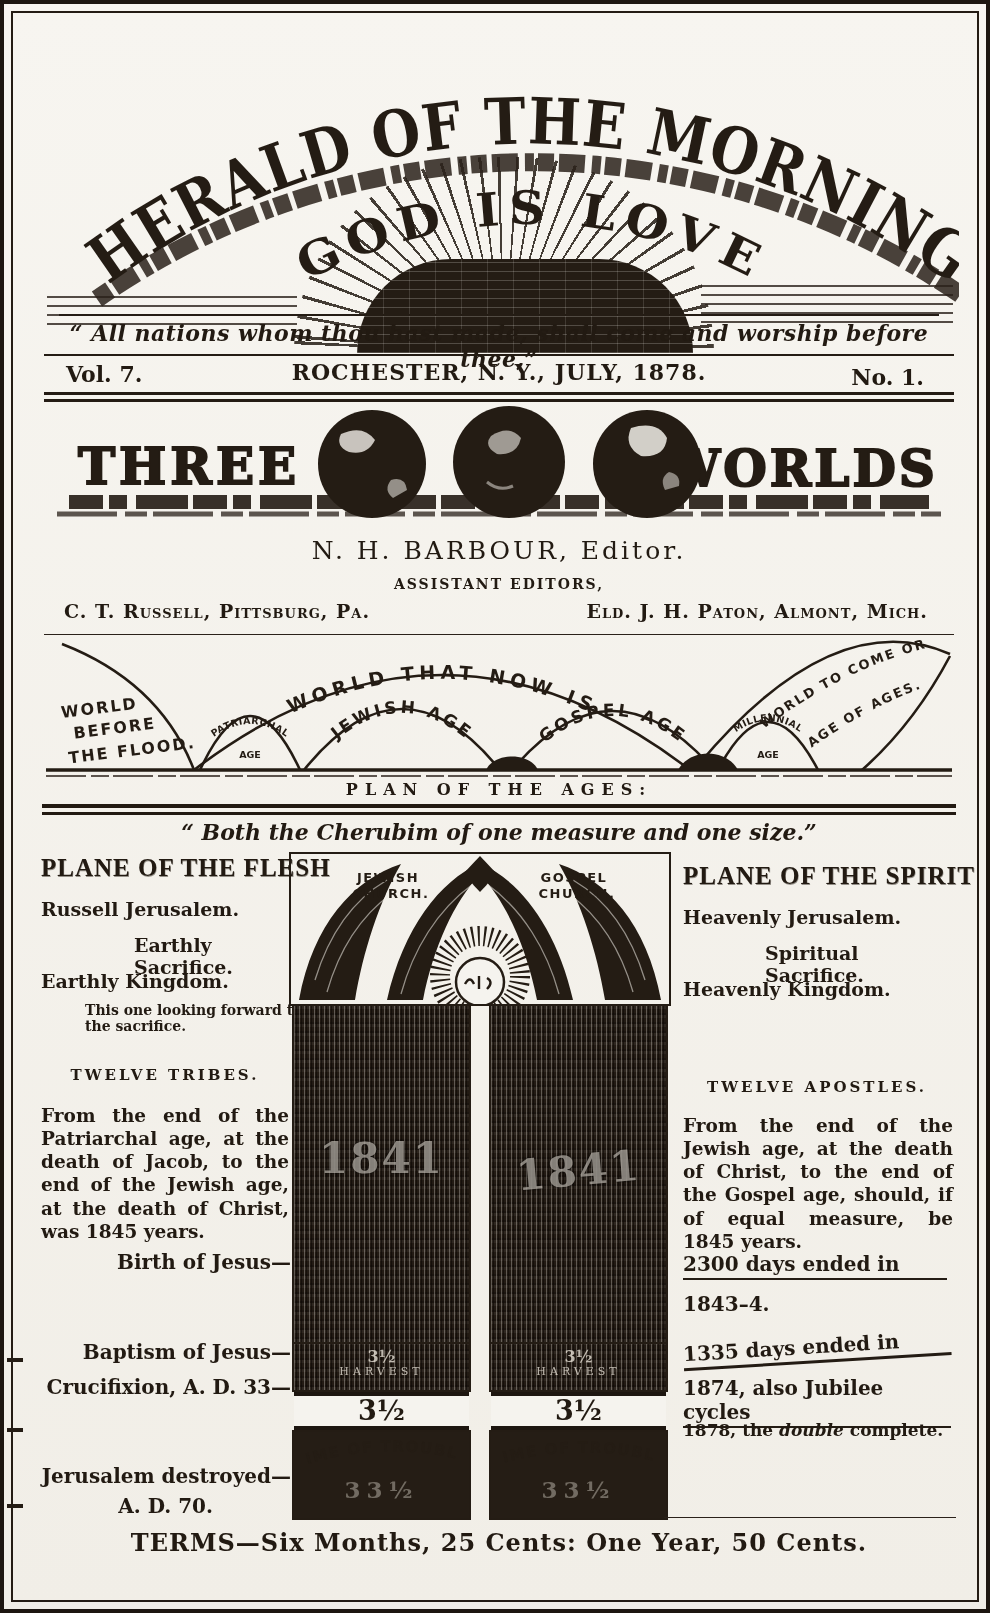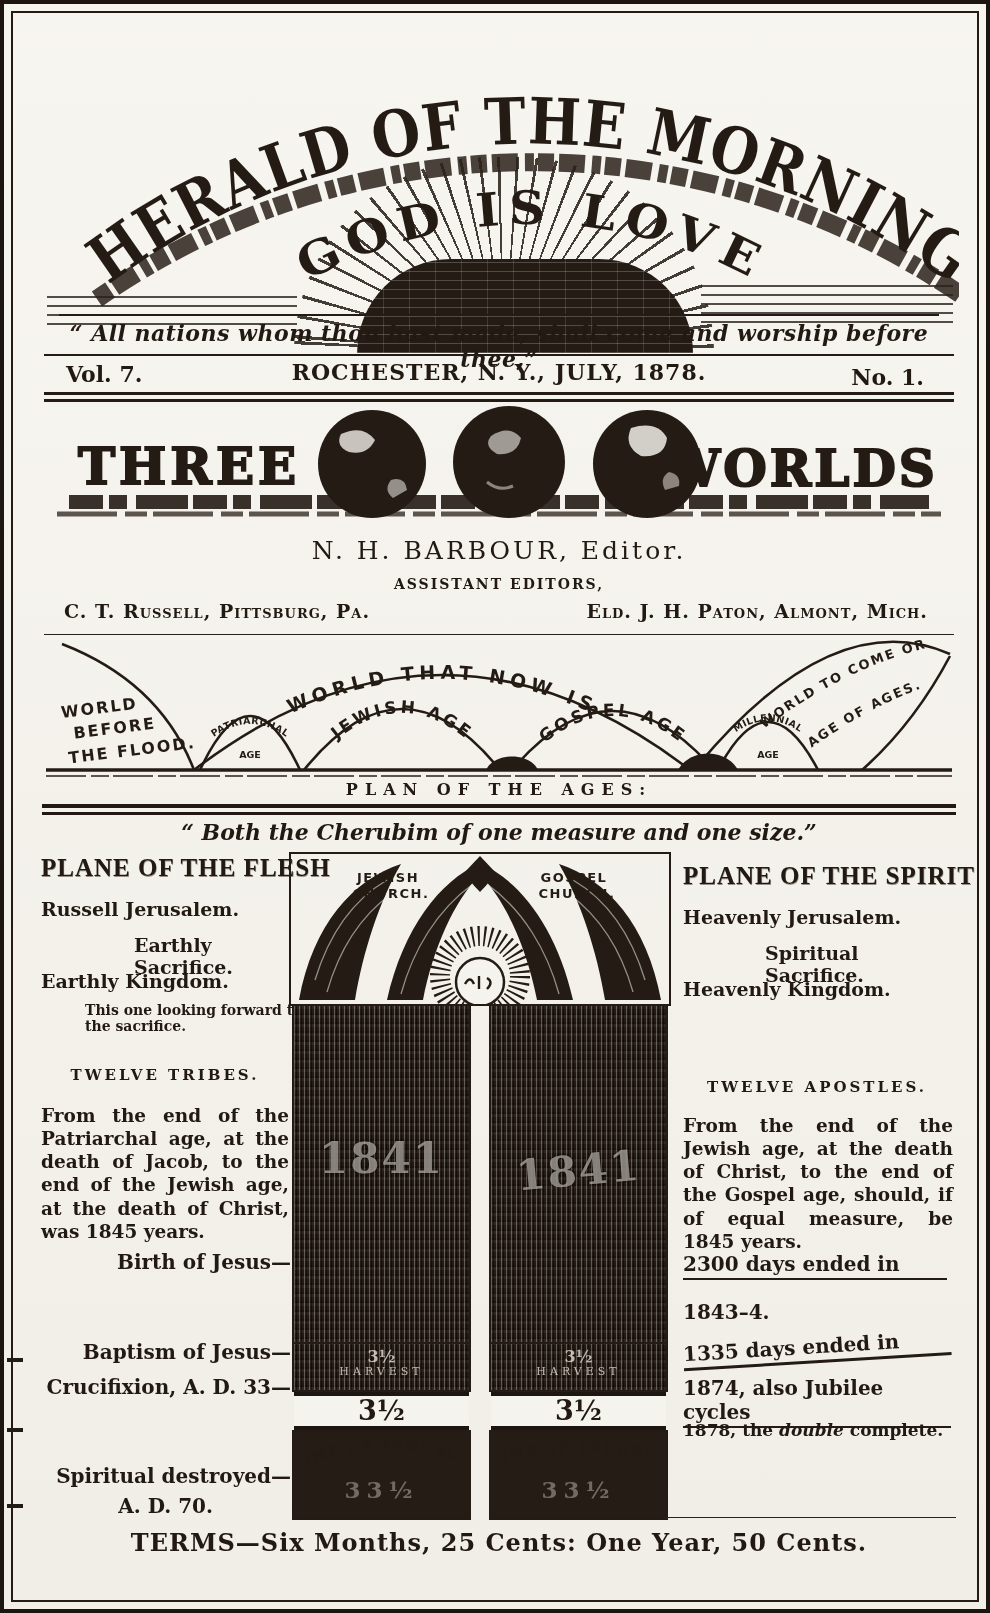--- a/index.html
+++ b/index.html
@@ -180,21 +180,21 @@
       <div class="abs col-head" style="left:2px;top:2px;">PLANE OF THE FLESH</div>
       <div class="abs col-item" style="left:2px;top:46px;">Russell Jerusalem.</div>
       <div class="abs col-item" style="left:95px;top:82px;">Earthly Sacrifice.</div>
       <div class="abs col-item" style="left:2px;top:118px;">Earthly Kingdom.</div>
       <div class="abs col-looking" style="left:14px;top:150px;width:238px;">This one looking forward to the sacrifice.</div>
       <div class="abs col-subhead" style="left:0;top:214px;width:252px;">TWELVE TRIBES.</div>
       <div class="abs col-par" style="left:2px;top:252px;width:248px;">From the end of the Patriarchal age, at the death of Jacob, to the end of the Jewish age, at the death of Christ, was 1845 years.</div>
       <div class="abs marker" style="right:0;top:398px;width:250px;">Birth of Jesus—</div>
       <div class="abs marker" style="right:0;top:488px;width:250px;">Baptism of Jesus—</div>
       <div class="abs marker" style="right:0;top:523px;width:250px;">Crucifixion, A. D. 33—</div>
-      <div class="abs marker" style="right:0;top:612px;width:250px;">Spiritual destroyed—</div>
+      <div class="abs marker" style="right:0;top:612px;width:250px;">Jerusalem destroyed—</div>
       <div class="abs marker" style="right:78px;top:642px;">A. D. 70.</div>
       <div class="abs tick" style="left:-32px;top:506px;"></div>
       <div class="abs tick" style="left:-32px;top:576px;"></div>
       <div class="abs tick" style="left:-32px;top:652px;"></div>
     </div>
 
     <div class="abs" style="left:250px;top:0;width:382px;height:668px;">
       <div class="abs" style="left:0;top:0;width:378px;height:150px;border:2px solid #241c14;">
         <svg width="378" height="150" viewBox="0 0 378 150">
           <g fill="#241c14">
@@ -280,21 +280,21 @@
 
     <div class="abs" style="left:636px;top:0;width:284px;height:668px;">
       <div class="abs col-head" style="left:8px;top:10px;">PLANE OF THE SPIRIT</div>
       <div class="abs col-item" style="left:8px;top:54px;">Heavenly Jerusalem.</div>
       <div class="abs col-item" style="left:90px;top:90px;">Spiritual Sacrifice.</div>
       <div class="abs col-item" style="left:8px;top:126px;">Heavenly Kingdom.</div>
       <div class="abs col-subhead" style="left:0;top:226px;width:284px;">TWELVE APOSTLES.</div>
       <div class="abs col-par" style="left:8px;top:262px;width:270px;">From the end of the Jewish age, at the death of Christ, to the end of the Gospel age, should, if of equal measure, be 1845 years.</div>
       <div class="abs days-line" style="left:8px;top:400px;width:270px;">
         <span class="u2" style="display:inline-block;width:264px;">2300 days ended in</span>
-        <span style="display:block;margin-top:20px;">1843–4.</span>
+        <span style="display:block;margin-top:12px;">1843–4.</span>
       </div>
       <div class="abs days-line" style="left:8px;top:482px;width:274px;transform:rotate(-3.5deg);">
         <span class="u2" style="display:inline-block;width:268px;border-bottom-width:3px;">1335 days ended in</span>
       </div>
       <div class="abs days-line" style="left:8px;top:524px;width:274px;">
         <span class="u2" style="display:inline-block;width:268px;">1874, also Jubilee cycles</span>
       </div>
       <div class="abs" style="left:8px;top:568px;width:268px;font-size:17px;font-weight:bold;">
         <span>1878, the </span><i>double</i><span> complete.</span>
       </div>

